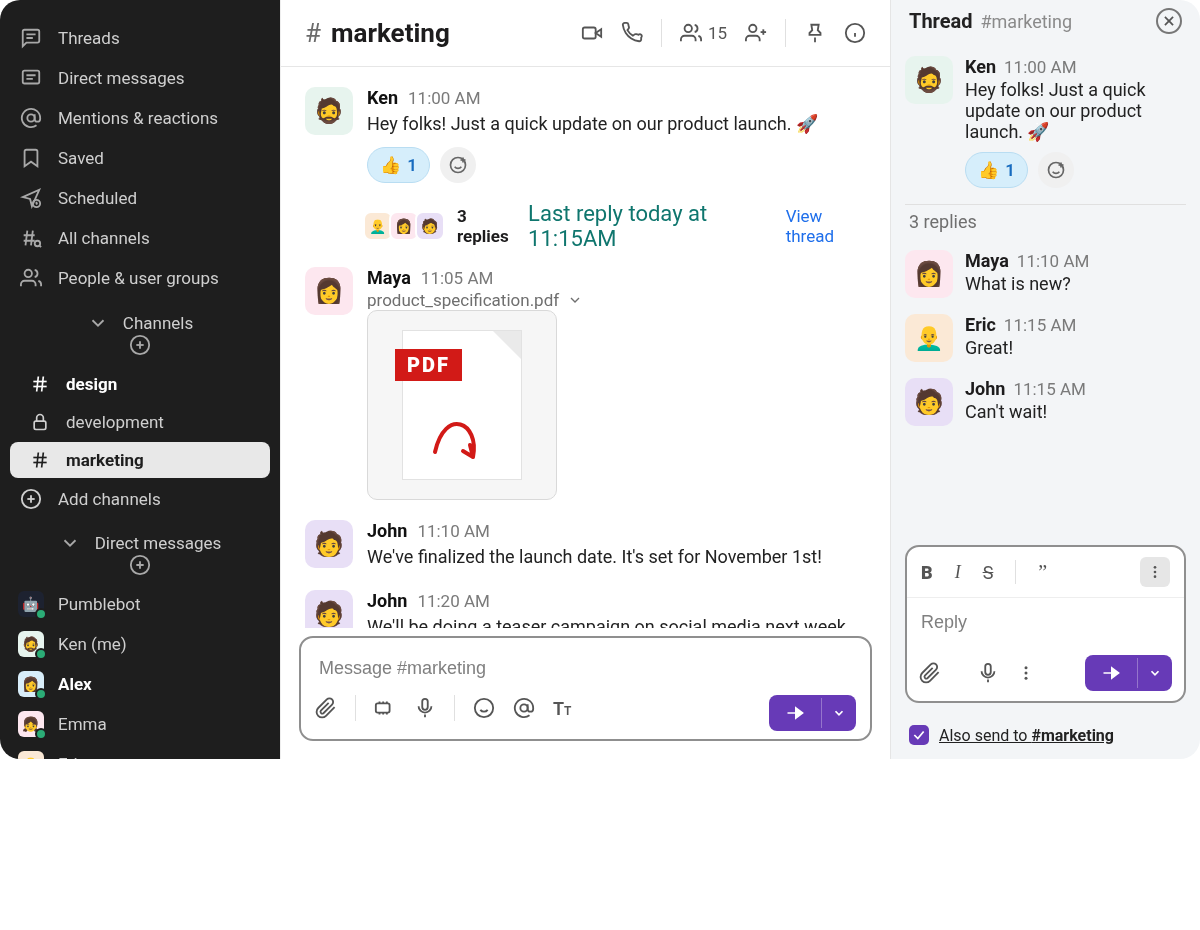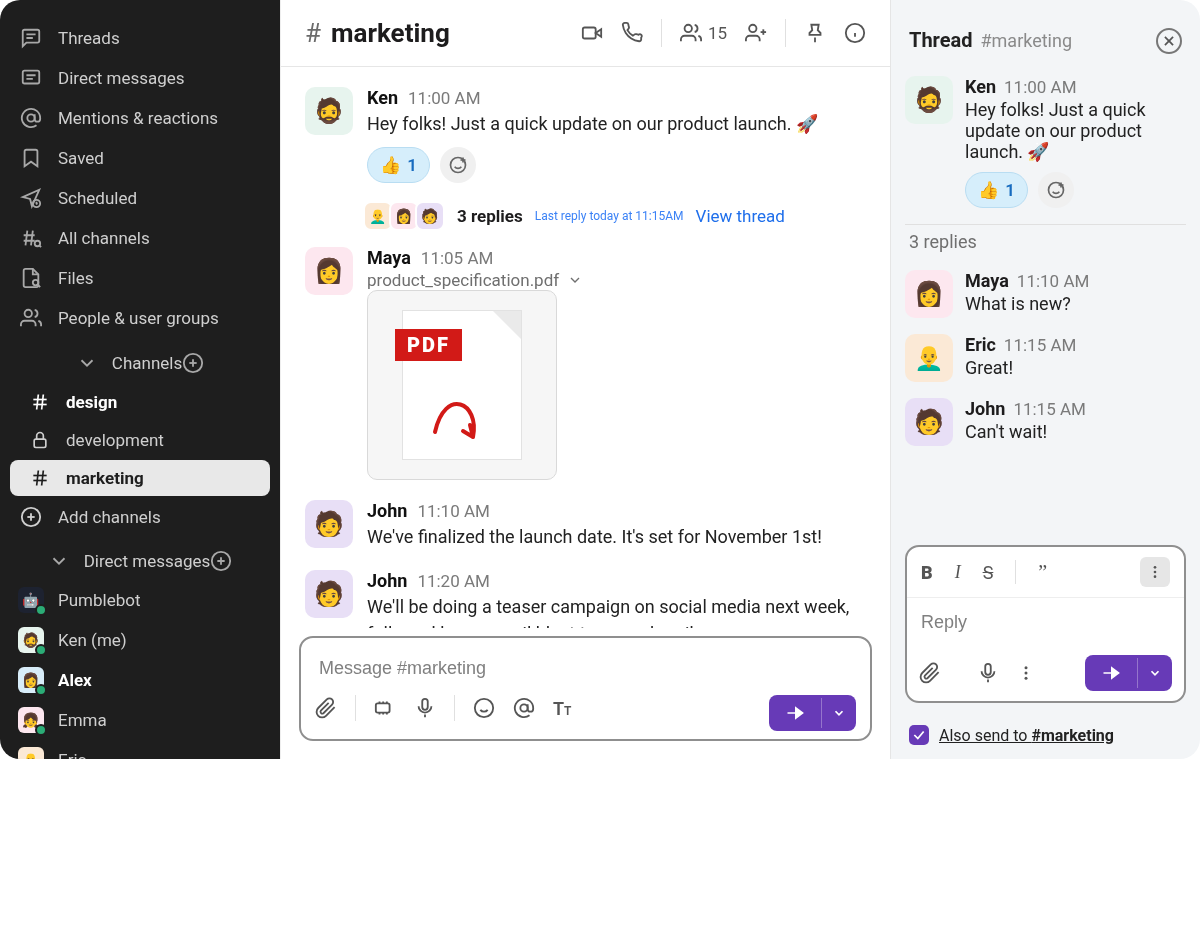--- a/index.html
+++ b/index.html
@@ -4,21 +4,21 @@
 <style>
   * { box-sizing: border-box; margin: 0; padding: 0; }
   body { font-family: -apple-system, BlinkMacSystemFont, "Segoe UI", Roboto, sans-serif; background:#fff; width:1200px; height:930px; overflow:hidden; color:#1d1c1d; }
   .app { display:flex; width:1200px; height:759px; }
 
   
   .sidebar { width:280px; background:#1e1e1e; color:#ccc; border-radius:20px 0 0 20px; padding:18px 0; display:flex; flex-direction:column; overflow:hidden;}
   .side-nav { list-style:none; }
   .side-nav li { display:flex; align-items:center; padding:9px 20px; gap:16px; color:#cfcfcf; cursor:pointer; font-size:17px; }
   .side-nav li .icon { width:22px; height:22px; display:flex; align-items:center; justify-content:center; color:#a8a8a8; }
-  .section-header { display:flex; align-items:center; justify-content:center; padding:14px 20px 8px 20px; }
+  .section-header { display:flex; align-items:center; justify-content:flex-start; padding:14px 20px 8px 20px;flex-direction:column; }
   .section-header .left { display:flex; align-items:center; gap:14px; color:#cfcfcf; font-size:17px;}
   .section-header .icon { color:#a8a8a8; }
   .add-btn { width:22px; height:22px; color:#a8a8a8; cursor:pointer;}
   .channel-list, .dm-list { list-style:none; }
   .channel-list li { display:flex; align-items:center; padding:8px 20px; gap:16px; font-size:17px; color:#cfcfcf; cursor:pointer; border-radius:8px; margin:2px 10px;}
   .channel-list li.active { background:#e8e8e8; color:#1e1e1e; font-weight:700;}
   .channel-list li.bold { font-weight:700; color:#fff;}
   .channel-list li .icon { width:20px; height:20px; display:flex; align-items:center; justify-content:center;}
   .dm-list li { display:flex; align-items:center; gap:14px; padding:7px 18px; font-size:17px; color:#cfcfcf; cursor:pointer;}
   .dm-list li.bold { font-weight:700; color:#fff;}
@@ -41,41 +41,41 @@
   .msg .name { font-weight:700; font-size:18px; color:#111;}
   .msg .time { color:#7a7a7a; font-size:17px; }
   .msg .text { font-size:18px; color:#222; margin-top:2px; line-height:1.5;}
   .reactions { display:flex; gap:10px; margin-top:10px; }
   .reaction { display:flex; align-items:center; gap:6px; background:#d6eefb; border:1px solid #b9ddf2; color:#176bbf; padding:4px 12px; border-radius:18px; font-size:17px; font-weight:600; cursor:pointer;}
   .react-add { width:36px; height:36px; border-radius:50%; background:#f0f0f0; display:flex; align-items:center; justify-content:center; color:#666; cursor:pointer; }
   .thread-summary { display:flex; align-items:center; gap:12px; margin:8px 0 6px 62px;}
   .avatars-stack { display:flex; }
   .avatars-stack .avatar-xs { width:30px; height:30px; border-radius:8px; border:2px solid #fff; margin-left:-4px; display:flex;align-items:center;justify-content:center; font-size:14px;}
   .thread-summary .count { font-weight:700; font-size:17px;}
-  .thread-summary .meta { color:#3b82f6; font-size:12px;text-align:right;}
+  .thread-summary .meta { color:#0f766e; font-size:22px;}
   .thread-summary .link { color:#1f6feb; font-size:17px; cursor:pointer;}
   .file-row { display:flex; align-items:center; gap:8px; color:#6f6f6f; font-size:17px; margin-top:2px; cursor:pointer;}
   .file-box { margin-top:0; width:190px; height:190px; border:1px solid #d9d9d9; border-radius:10px; background:#f6f6f6; display:flex; align-items:center; justify-content:center;}
   .pdf-icon { width:120px; height:150px; position:relative; background:#fff; border:1px solid #e2e2e2;}
   .pdf-icon .fold { position:absolute; top:0; right:0; width:28px; height:28px; background:#eaeaea; clip-path: polygon(0 0, 100% 100%, 0 100%); transform: rotate(180deg);}
   .pdf-icon .label { position:absolute; top:18px; left:-8px; background:#d21a17; color:#fff; font-weight:900; font-size:20px; padding:4px 12px; letter-spacing:2px; }
   .pdf-icon .curve { position:absolute; bottom:12px; left:22px; width:70px; height:70px; }
   .composer { margin:8px 18px 18px 18px; border:2px solid #8f8f8f; border-radius:14px; padding:10px 14px 8px 14px; }
   .composer input { width:100%; border:none; outline:none; font-size:18px; color:#0f172a; padding:10px 4px; background:transparent;}
   .composer input::placeholder { color:#808080; }
   .composer-toolbar { display:flex; align-items:flex-start; justify-content:space-between; padding-top:6px; }
   .composer-toolbar .left { display:flex; align-items:center; gap:18px; color:#555; }
   .composer-toolbar .vline { width:1px; height:26px; background:#e0e0e0; }
   .send-btn { display:flex; align-items:center; background:#673ab7; border-radius:8px; overflow:hidden; }
   .send-btn .main-btn { padding:8px 16px; color:#fff; cursor:pointer; }
   .send-btn .caret { padding:8px 10px; color:#fff; border-left:1px solid rgba(255,255,255,.3); cursor:pointer;}
 
   
   .thread-panel { width:310px; background:#f3f5f7; border-left:1px solid #e5e5e5; display:flex; flex-direction:column; border-radius:0 20px 20px 0;}
-  .thread-header { display:flex; align-items:flex-start; justify-content:space-between; padding:28px 18px 14px 18px;}
+  .thread-header { display:flex; align-items:center; justify-content:space-between; padding:8px 18px 14px 18px;}
   .thread-header .title { font-size:20px; font-weight:700; color:#222;}
   .thread-header .sub { color:#8a8a8a; font-size:18px; margin-left:4px; font-weight:400;}
   .thread-header .close { width:26px; height:26px; border:2px solid #777; border-radius:50%; display:flex; align-items:center; justify-content:center; color:#555; cursor:pointer;}
   .thread-body { flex:1; overflow:auto; padding:0 14px; }
   .replies-label { padding:6px 4px 10px 4px; border-top:1px solid #e0e0e0; color:#6f6f6f; font-size:18px; margin-top:8px;}
   .tmsg { display:flex; gap:12px; padding:8px 0;}
   .tmsg .avatar { width:48px; height:48px; border-radius:10px;}
   .tmsg .name { font-weight:700; font-size:18px;}
   .tmsg .time { color:#7a7a7a; font-size:17px; margin-left:8px;}
   .tmsg .text { font-size:18px; color:#222; margin-top:2px;}
@@ -157,31 +157,20 @@
             <svg class="ticon" viewBox="0 0 24 24" fill="none" stroke="currentColor" stroke-width="2">
               <line x1="4" y1="9" x2="16" y2="9"></line>
               <line x1="4" y1="15" x2="16" y2="15"></line>
               <line x1="8" y1="4" x2="6" y2="20"></line>
               <line x1="14" y1="4" x2="12" y2="20"></line>
               <circle cx="19" cy="18" r="3"></circle>
               <line x1="21" y1="20" x2="23" y2="22"></line>
             </svg>
           </span>
           <span>All channels</span>
-        </li>
-        <li>
-          <span class="icon">
-            <svg class="ticon" viewBox="0 0 24 24" fill="none" stroke="currentColor" stroke-width="2">
-              <path d="M14 2H6a2 2 0 0 0-2 2v16a2 2 0 0 0 2 2h12a2 2 0 0 0 2-2V8z"></path>
-              <polyline points="14 2 14 8 20 8"></polyline>
-              <circle cx="17" cy="17" r="3"></circle>
-              <line x1="19" y1="19" x2="22" y2="22"></line>
-            </svg>
-          </span>
-          <span>Files</span>
         </li>
         <li>
           <span class="icon">
             <svg class="ticon" viewBox="0 0 24 24" fill="none" stroke="currentColor" stroke-width="2">
               <path d="M17 21v-2a4 4 0 0 0-4-4H5a4 4 0 0 0-4 4v2"></path>
               <circle cx="9" cy="7" r="4"></circle>
               <path d="M23 21v-2a4 4 0 0 0-3-3.9"></path>
               <path d="M16 3.1a4 4 0 0 1 0 7.8"></path>
             </svg>
           </span>

